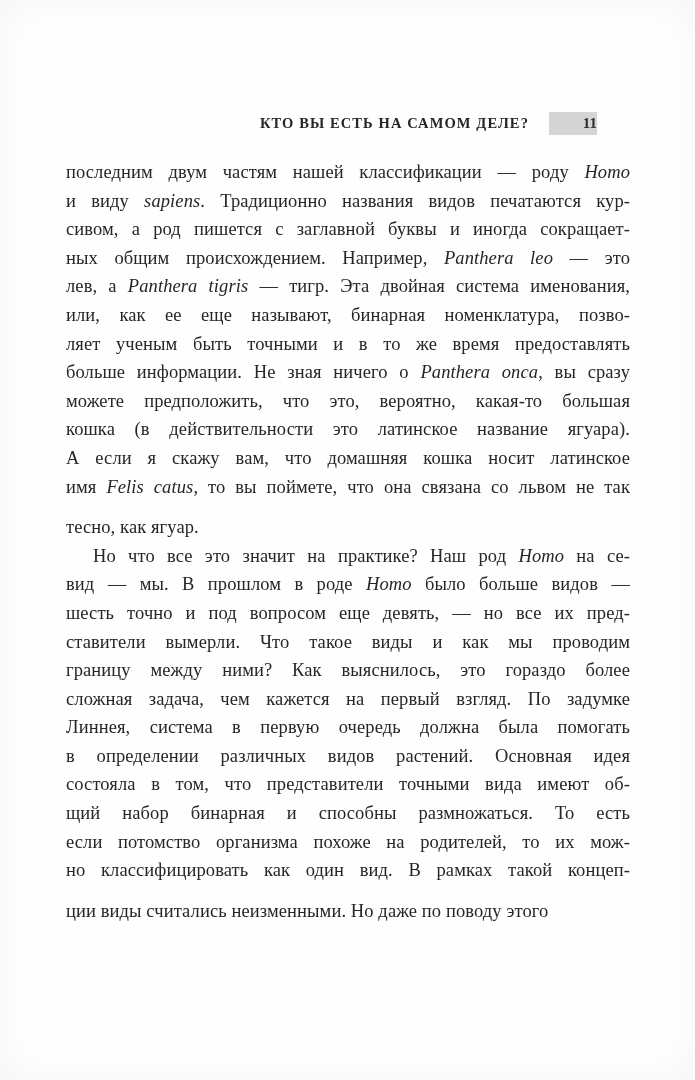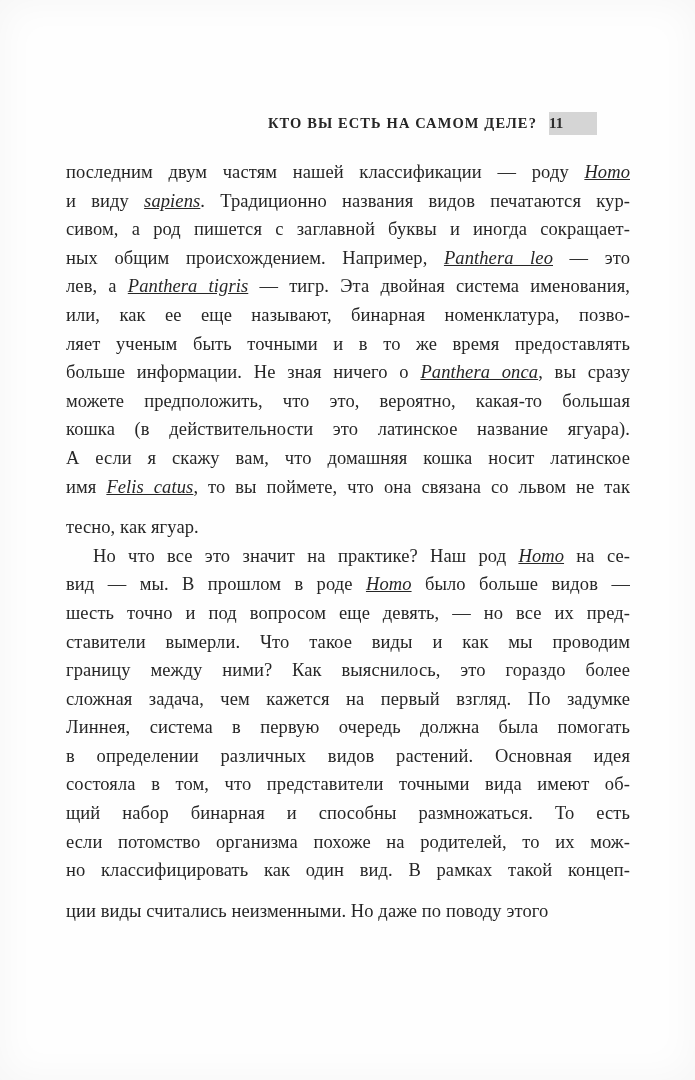--- a/index.html
+++ b/index.html
@@ -18,35 +18,35 @@
     overflow: hidden;
   }
   .page-header {
     position: absolute;
     top: 112px;
     left: 66px;
     width: 564px;
     display: flex;
     align-items: center;
     justify-content: flex-end;
-    gap: 12px;
+    gap: 20px;
   }
   .header-title {
     font-weight: bold;
     font-size: 14.5px;
     letter-spacing: 1.1px;
     color: var(--text-color, #262626);
     white-space: nowrap;
   }
   .page-number {
     background: var(--page-number-bg, #d5d5d5);
     width: 48px;
     height: 23px;
     line-height: 23px;
-    text-align: left;
+    text-align: right;
     font-weight: bold;
     font-size: 15px;
     color: #2e2e2e;
     margin-right: 33px;
     flex: 0 0 auto;
   }
   .text-block {
     position: absolute;
     top: 158px;
     left: 66px;
@@ -66,21 +66,20 @@
   }
   .line.last {
     text-align-last: left;
     margin-top: 12px;
   }
   .line.first-indent {
     text-indent: 27px;
   }
   .line em {
     font-style: italic;
-    text-decoration: underline;
   }
 </style>
 </head>
 <body>
 
 <div class="page">
   <header class="page-header">
     <span class="header-title">КТО ВЫ ЕСТЬ НА САМОМ ДЕЛЕ?</span>
     <span class="page-number">11</span>
   </header>

